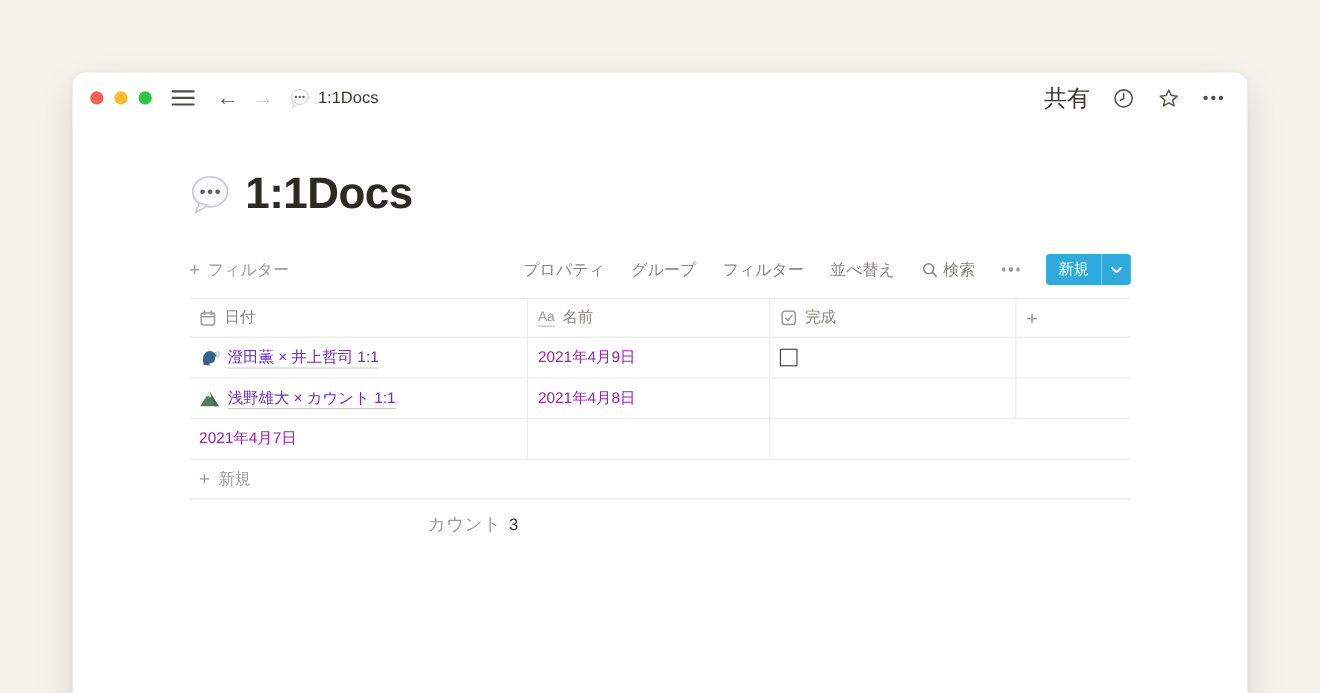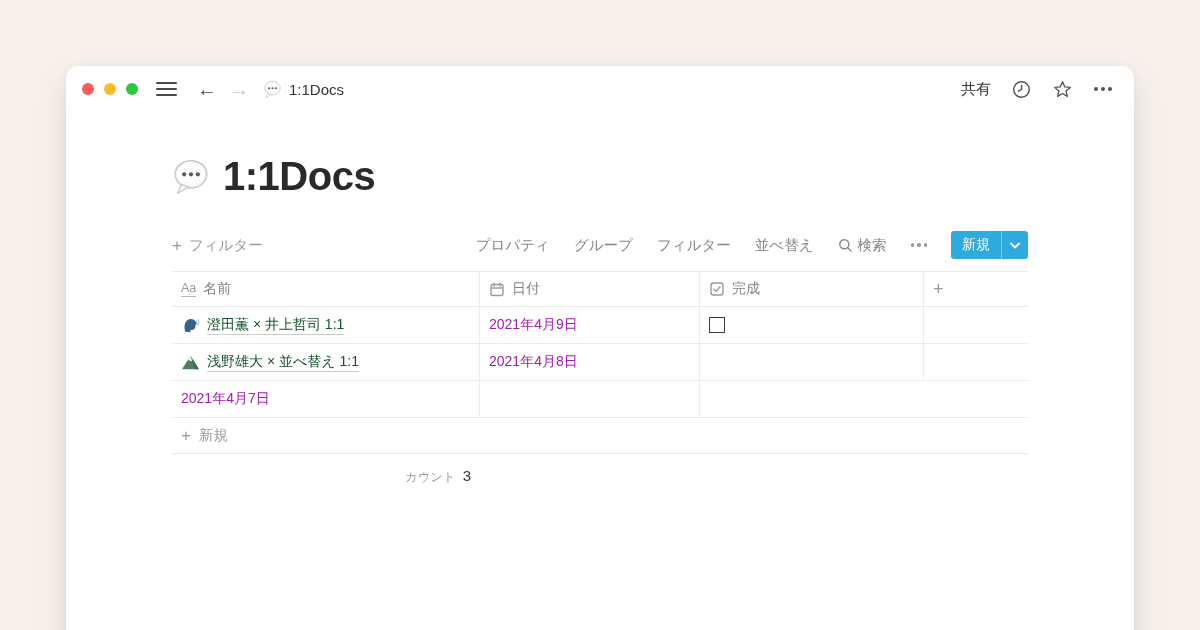--- a/index.html
+++ b/index.html
@@ -20,21 +20,21 @@
   .traffic { display:flex; align-items:center; gap:10px; margin-right:16px; }
   .dot { width:12px; height:12px; border-radius:50%; }
   .hamburger { width:21px; height:14px; display:flex; flex-direction:column; justify-content:space-between; margin:0 14px 0 2px; cursor:pointer; }
   .hamburger span { display:block; height:2px; background:#4d4b47; border-radius:1px; }
   .navarrow { font-size:20px; line-height:1; margin:0 6px; cursor:pointer; }
   .navarrow.back { color:#4d4b47; }
   .navarrow.fwd { color:#C9C7C3; }
   .crumb { display:flex; align-items:center; gap:7px; margin-left:8px; cursor:pointer; }
   .crumb-label { font-size:15px; color:#37352F; }
   .tb-right { margin-left:auto; display:flex; align-items:center; gap:21px; }
-  .share { font-size:15px; color:#37352F; cursor:pointer; }
+  .share { font-size:21px; color:#37352F; cursor:pointer; }
   .tb-icon { display:flex; align-items:center; cursor:pointer; }
   .dots3 { display:flex; gap:3px; }
   .dots3 i { width:4px; height:4px; background:#55534e; border-radius:50%; }
   
   .content { padding:0 106px; }
   .page-title { margin-top:42px; display:flex; align-items:center; gap:13px; }
   .page-title h1 { font-size:40px; font-weight:700; letter-spacing:-0.5px; color:#2b2a27; }
   
   .viewbar { margin-top:30px; height:32px; display:flex; align-items:center; font-size:14.5px; }
   .addview { display:flex; align-items:center; gap:7px; color:#9B9A97; cursor:pointer; }
@@ -52,30 +52,30 @@
   .dbtable { margin-top:10px; }
   .trow { display:grid; grid-template-columns:308px 220px 224px 104px; }
   .thead { border-top:1px solid #E9E9E7; border-bottom:1px solid #E9E9E7; height:36px; }
   .th { display:flex; align-items:center; gap:7px; padding:0 9px; font-size:14px; color:#87857F; cursor:pointer; }
   .th, .td { border-right:1px solid #EDECE9; }
   .trow > .th:last-child, .trow > .td:last-child { border-right:none; }
   .aa { font-size:12.5px; color:#9B9A97; border-bottom:1px solid #B9B7B2; line-height:1.15; }
   .drow { height:37px; border-bottom:1px solid #EDECE9; }
   .td { display:flex; align-items:center; padding:0 9px; font-size:14px; }
   .td-name { gap:7px; cursor:pointer; }
-  .row-title { font-weight:500; color:#14532d; border-bottom:1px solid rgba(55,53,47,0.25); line-height:1.3; white-space:nowrap; }
+  .row-title { font-weight:500; color:#6d28d9; border-bottom:1px solid rgba(55,53,47,0.25); line-height:1.3; white-space:nowrap; }
   .td-date { color:#a21caf; cursor:pointer; }
   .td-check { cursor:pointer; }
   .cb { width:16px; height:16px; border:1.6px solid #3a3a3a; background:#fff; display:flex; align-items:center; justify-content:center; }
   .cb.checked { border:none; background:var(--accent); }
   .cb svg { display:none; }
   .cb.checked svg { display:block; }
   .newrow { height:36px; display:flex; align-items:center; gap:8px; padding:0 9px; border-bottom:1px solid #E9E9E7; color:#9B9A97; font-size:14.5px; cursor:pointer; }
   .countrow { width:308px; display:flex; justify-content:flex-end; align-items:baseline; gap:7px; margin-top:13px; padding-right:9px; cursor:pointer; }
-  .count-label { font-size:12px; color:#9B9A97; letter-spacing:0.3px;font-family:Liberation Mono, monospace; }
+  .count-label { font-size:16px; color:#9B9A97; letter-spacing:0.3px;font-family:Liberation Mono, monospace; }
   .count-value { font-size:15px; color:#37352F; }
   .emoji-s { width:19px; height:19px; }
   .emoji-l { width:38px; height:38px; }
 </style>
 </head>
 <body>
 
 <svg width="0" height="0" style="position:absolute">
   <defs>
     <g id="speech-balloon">
@@ -199,28 +199,28 @@
               </svg>
           </span>
         </div>
       </div>
     </div>
 
     <div class="dbtable">
 
       <div class="trow thead">
         <div class="th">
+          <svg width="16" height="16" viewBox="0 0 16 16">
+              <use href="#calendar-glyph"></use>
+            </svg>
+          <span>日付</span>
+        </div>
+        <div class="th">
           <span class="aa">Aa</span>
           <span>名前</span>
-        </div>
-        <div class="th">
-          <svg width="16" height="16" viewBox="0 0 16 16">
-              <use href="#calendar-glyph"></use>
-            </svg>
-          <span>日付</span>
         </div>
         <div class="th">
           <svg width="16" height="16" viewBox="0 0 16 16">
               <use href="#checksquare-glyph"></use>
             </svg>
           <span>完成</span>
         </div>
         <div class="th">
           <span class="plus-glyph" style="font-size:18px;color:#9B9A97">+</span>
         </div>
@@ -240,21 +240,21 @@
           </span>
         </div>
         <div class="td"></div>
       </div>
 
       <div class="trow drow">
         <div class="td td-name">
           <svg class="emoji-s" viewBox="0 0 36 36">
               <use href="#mountain"></use>
             </svg>
-          <span class="row-title">浅野雄大 × 並べ替え 1:1</span>
+          <span class="row-title">浅野雄大 × カウント 1:1</span>
         </div>
         <div class="td td-date">2021年4月8日</div>
         <div class="td td-check">
           <span class="cb checked">
             <svg width="11" height="9" viewBox="0 0 11 9">
                 <path d="M1,4.5 L4,7.5 L10,1" fill="none" stroke="#fff" stroke-width="2" stroke-linecap="round" stroke-linejoin="round"></path>
               </svg>
           </span>
         </div>
         <div class="td"></div>

